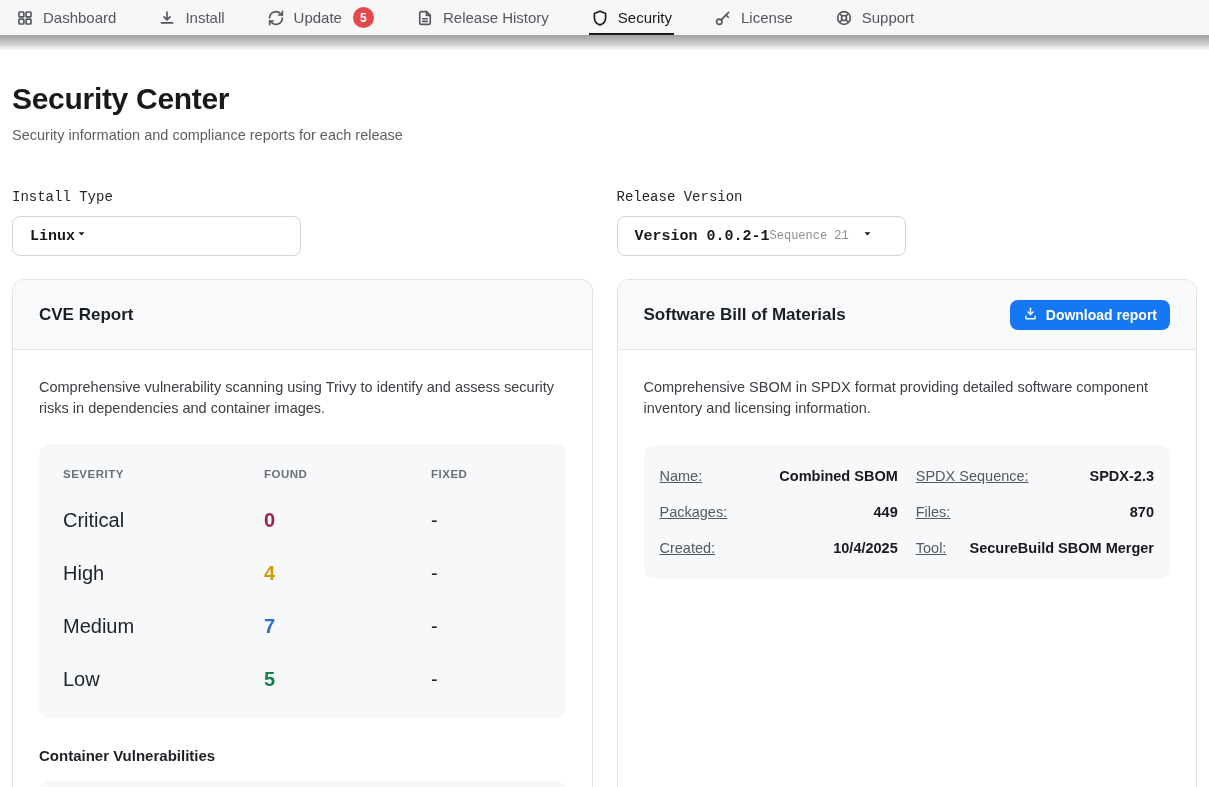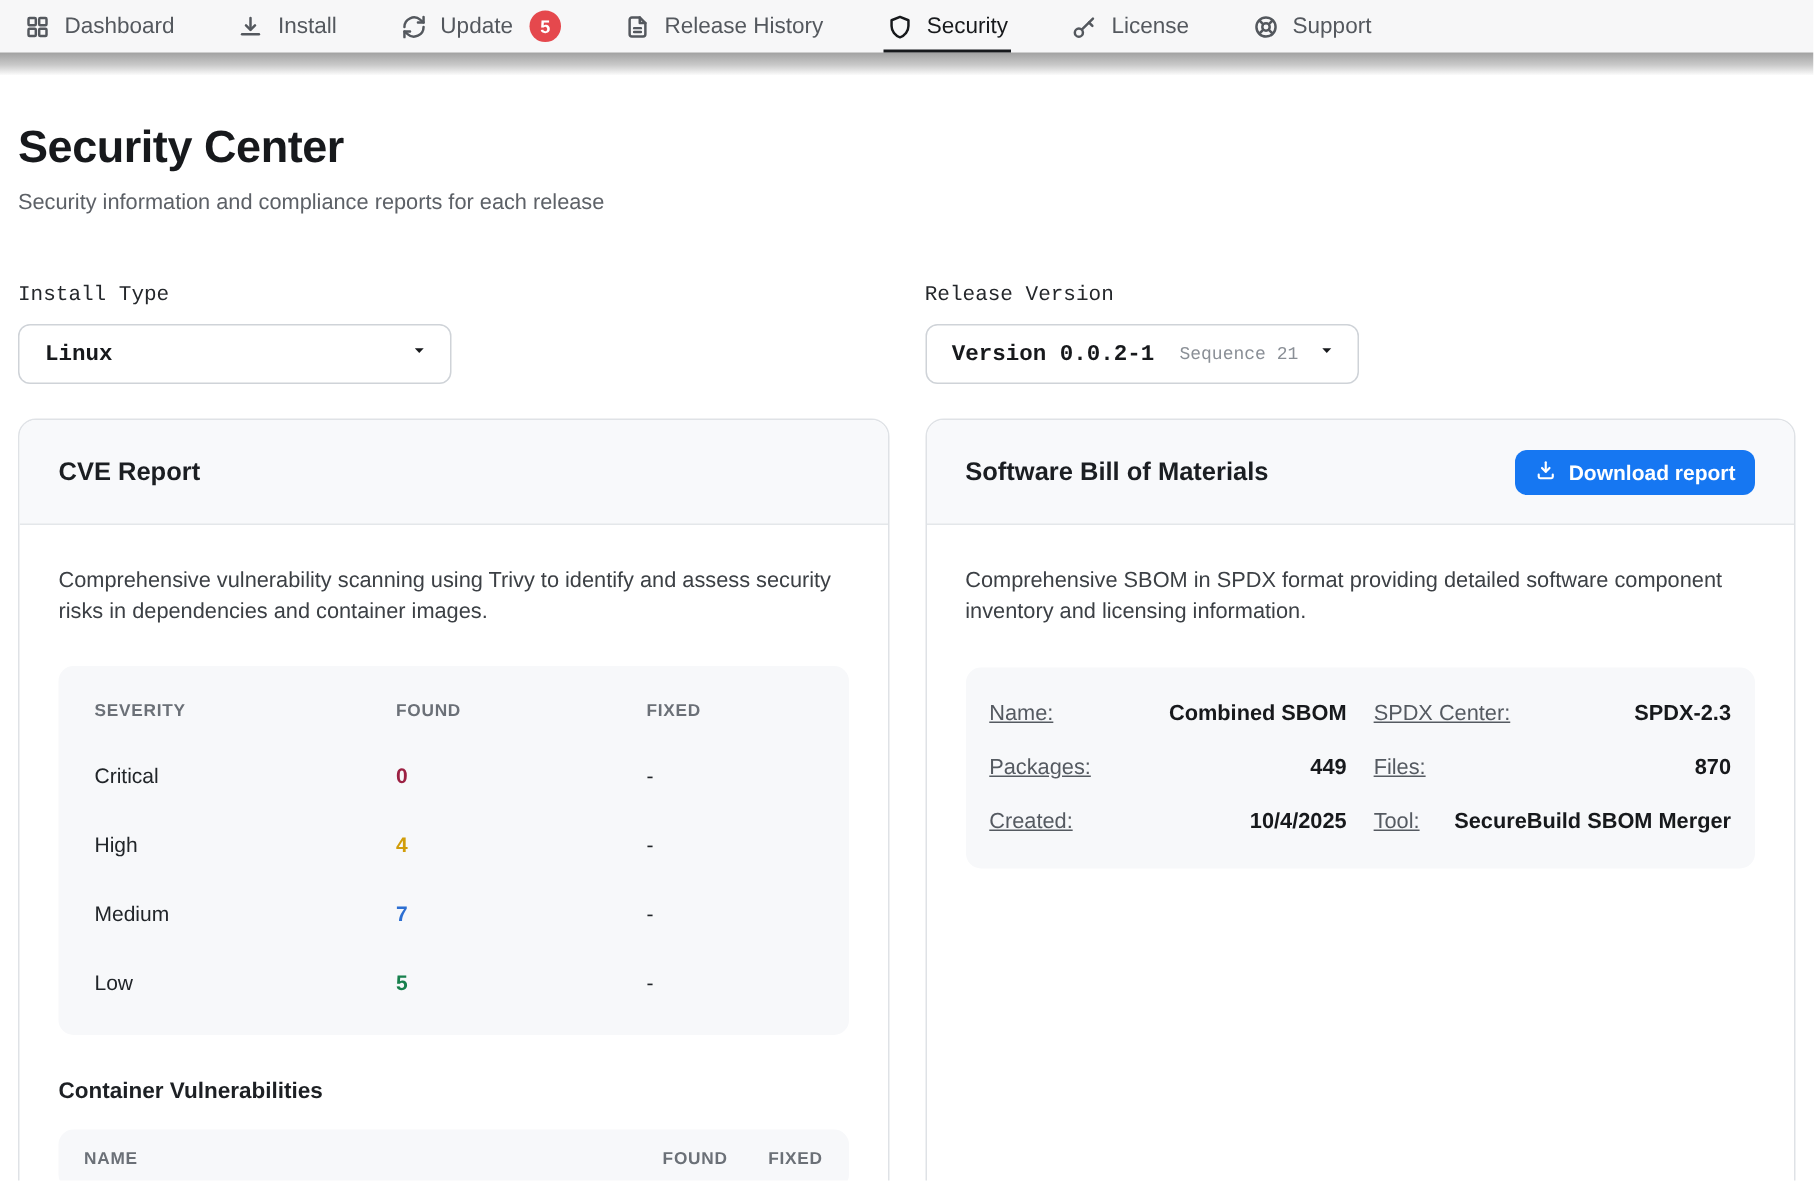--- a/index.html
+++ b/index.html
@@ -26,21 +26,21 @@
   .page-title { font-size:30px; font-weight:700; color:#17191c; margin-top:32px;
     letter-spacing:-0.3px; }
   .page-subtitle { font-size:14.5px; color:#5d6167; margin-top:11px; }
 
   
   .filters { display:flex; gap:24px; margin-top:46px;font-family:Liberation Mono, monospace; }
   .filter { flex:1; }
   .filter-label { font-size:14px; color:#24272b; font-weight:500; display:block;
     margin-bottom:11px; }
   .select { width:289px; height:40px; border:1px solid #cfd3d8; border-radius:8px;
-    background:#fff; display:flex; align-items:center; justify-content:space-between;
+    background:#fff; display:flex; align-items:center; justify-content:flex-start;
     padding:0 14px 0 17px; cursor:pointer; }
   .select-value { font-size:15px; font-weight:700; color:#17191c; }
   .select-right { display:flex; align-items:center; gap:12px; }
   .select-meta { font-size:12px; color:#8a8f96; }
 
   
   .cards { display:flex; gap:24px; margin-top:23px; align-items:flex-start; }
   .card { flex:1; border:1px solid #dfe2e6; border-radius:12px; background:#fff;
     min-height:560px; overflow:hidden; }
   .card-header { height:70px; background:#f8f9fb; border-bottom:1px solid #e4e7ea;
@@ -48,21 +48,21 @@
   .card-title { font-size:17px; font-weight:700; color:#1b1e22; }
   .card-body { padding:27px 26px; }
   .desc { font-size:14.5px; line-height:21px; color:#3c4045; }
 
   
   .sev-table { background:#f7f8fa; border-radius:10px; margin-top:25px;
     padding:10px 24px 12px; }
   .sev-grid { display:grid; grid-template-columns:201px 167px 1fr; }
   .sev-head span { font-size:11.5px; font-weight:700; color:#6b7077;
     letter-spacing:0.5px; padding:14px 0; }
-  .sev-row span { font-size:14px; color:#212529; padding:15px 0; }
+  .sev-row span { font-size:20px; color:#212529; padding:15px 0; }
   .sev-found { font-weight:600; }
   .sev-fixed { color:#44484d; }
 
   .sub-title { font-size:15px; font-weight:700; color:#1d2024; margin-top:29px; }
   .cv-header { margin-top:17px; background:#f7f8fa; border-radius:10px; height:40px;
     display:flex; align-items:center; padding:0 17px; font-size:11.5px;
     font-weight:700; color:#6b7077; letter-spacing:0.5px; }
   .cv-name { flex:1; }
   .cv-fixed-h { margin-left:27px; }
 
@@ -245,21 +245,21 @@
       </div>
       <div class="card-body">
         <p class="desc">Comprehensive SBOM in SPDX format providing detailed software component inventory and licensing information.</p>
 
         <div class="sbom-details">
           <div class="detail-cell">
             <span class="detail-label">Name:</span>
             <span class="detail-value">Combined SBOM</span>
           </div>
           <div class="detail-cell">
-            <span class="detail-label">SPDX Center:</span>
+            <span class="detail-label">SPDX Sequence:</span>
             <span class="detail-value">SPDX-2.3</span>
           </div>
           <div class="detail-cell">
             <span class="detail-label">Packages:</span>
             <span class="detail-value">449</span>
           </div>
           <div class="detail-cell">
             <span class="detail-label">Files:</span>
             <span class="detail-value">870</span>
           </div>

